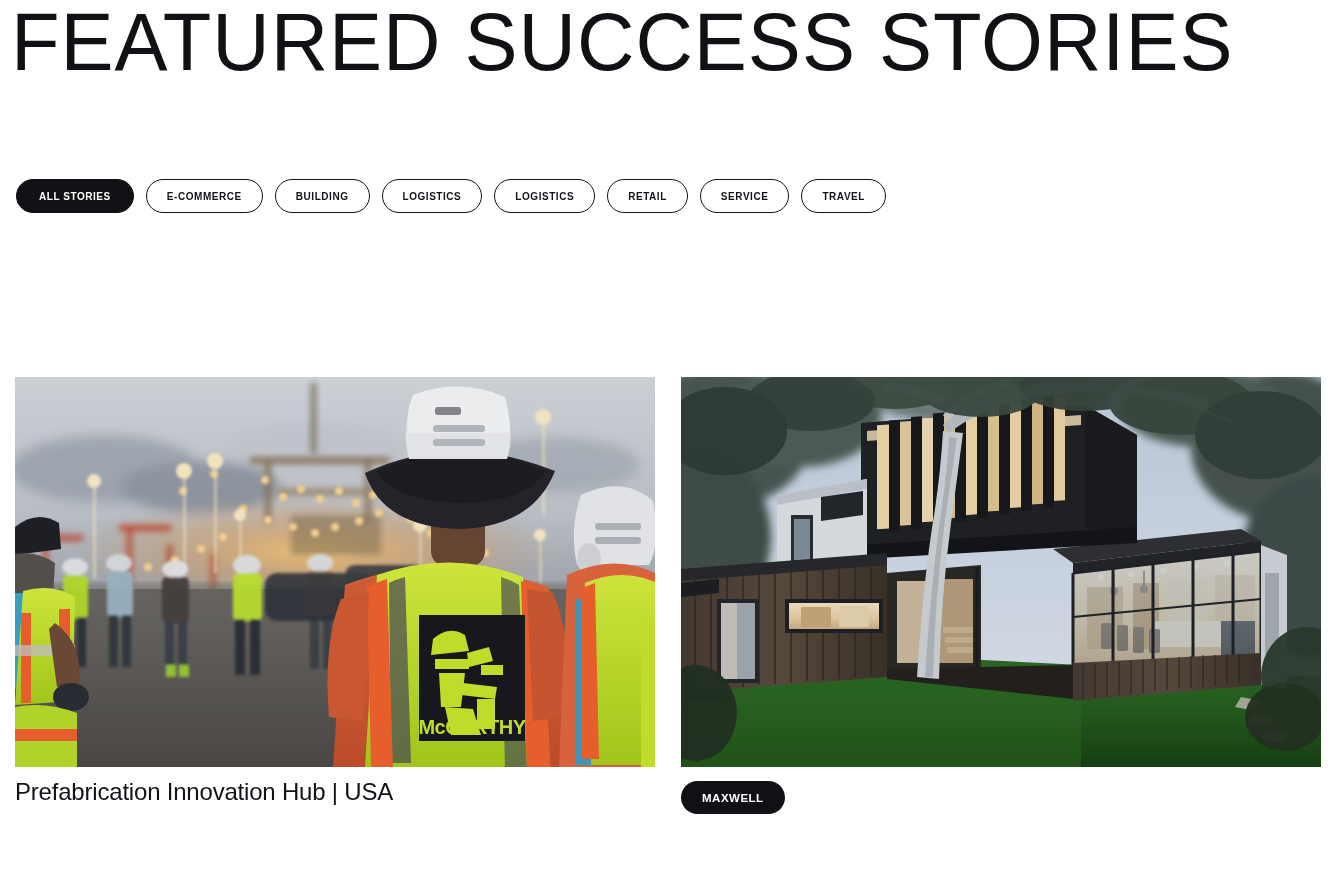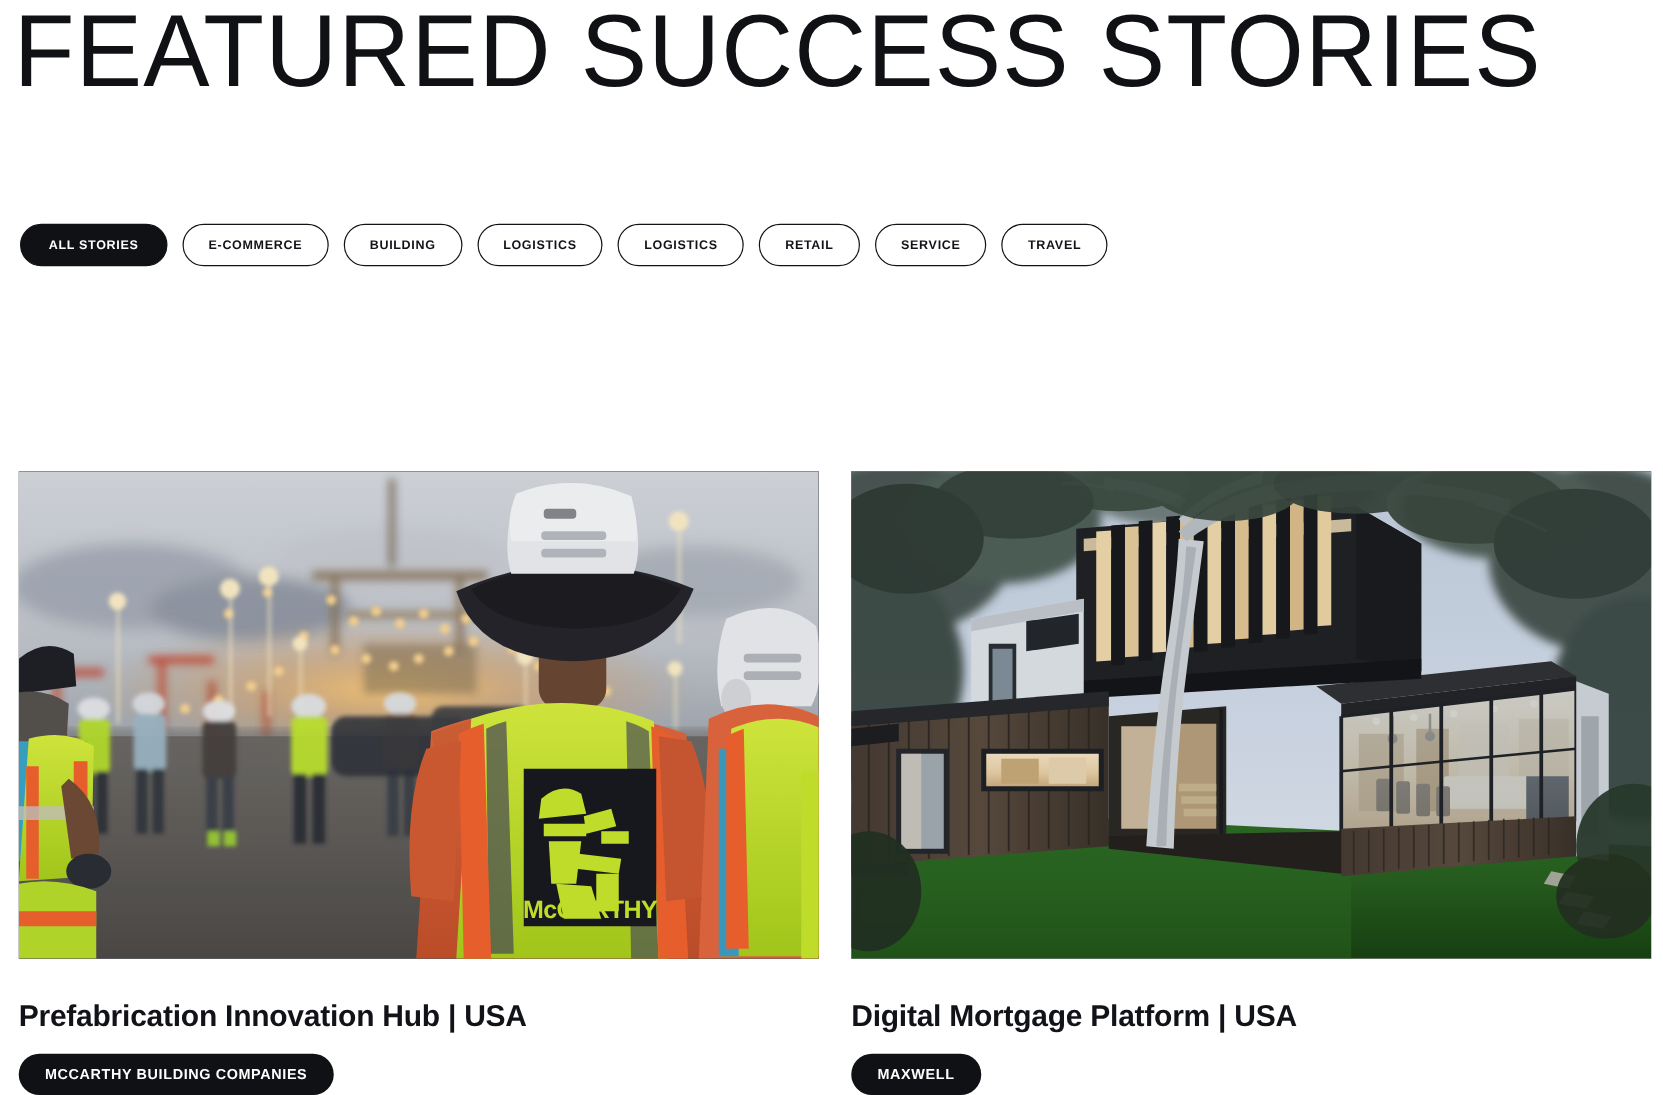--- a/index.html
+++ b/index.html
@@ -60,23 +60,23 @@
   }
   .card { width:640px; }
   .card-media {
     width:640px; height:390px;
     overflow:hidden;
     position:relative;
     background:#2b2f36;
   }
   .card-media svg { display:block; width:100%; height:100%; }
   .card-title {
-    margin-top:32px;
+    margin-top:10px;
     font-size:24px;
-    font-weight:700;
+    font-weight:400;
     letter-spacing:-0.2px;
     color:#121319;
     line-height:30px;
     white-space:nowrap;
   }
   .tag {
     display:inline-flex; align-items:center; justify-content:center;
     margin-top:14px;
     height:33px;
     padding:0 21px;
@@ -329,21 +329,20 @@
             <path d="M570 206 q42 -18 80 4 l6 178 -94 0 Z" fill="url(#vest1)"></path>
             <rect x="560" y="222" width="16" height="166" fill="#3c9fc4"></rect>
             <path d="M566 212 q8 -4 14 -6 l4 176 -18 0 Z" fill="#f4622d"></path>
             <rect x="626" y="240" width="14" height="150" fill="#c9e82a"></rect>
           </g>
 
           <rect width="640" height="390" fill="#1b2230" opacity="0.06"></rect>
         </svg>
       </div>
       <div class="card-title">Prefabrication Innovation Hub | USA</div>
-      <div class="tag">MCCARTHY BUILDING COMPANIES</div>
     </div>
 
     <div class="card">
       <div class="card-media">
         <svg viewBox="0 0 640 390" preserveAspectRatio="xMidYMid slice">
           <defs>
             <linearGradient id="sky2" x1="0" y1="0" x2="0" y2="1">
               <stop offset="0" stop-color="#c3cede"></stop>
               <stop offset="0.5" stop-color="#d2dbe8"></stop>
               <stop offset="1" stop-color="#e2e8ef"></stop>
@@ -593,18 +592,17 @@
 
           <g opacity="0.95">
             <ellipse cx="626" cy="300" rx="46" ry="50" fill="#2a3a2c"></ellipse>
             <ellipse cx="604" cy="340" rx="40" ry="34" fill="#24301f"></ellipse>
             <ellipse cx="14" cy="336" rx="42" ry="48" fill="#223021"></ellipse>
           </g>
 
           <rect width="640" height="390" fill="#1a2a3a" opacity="0.05"></rect>
         </svg>
       </div>
-      <div class="card-title">Digital Mortgage Platform | USA</div>
       <div class="tag">MAXWELL</div>
     </div>
 
   </div>
 </div>
 
 </body></html>

